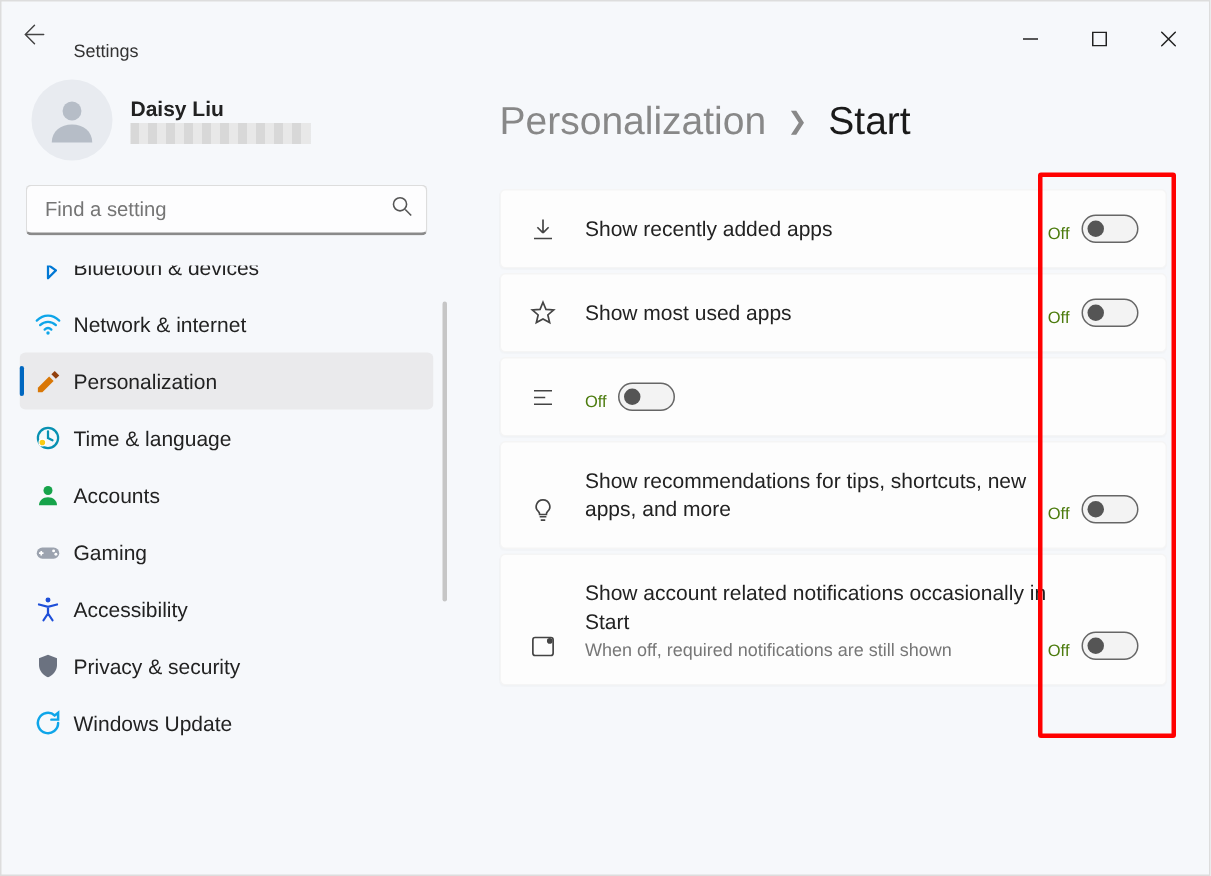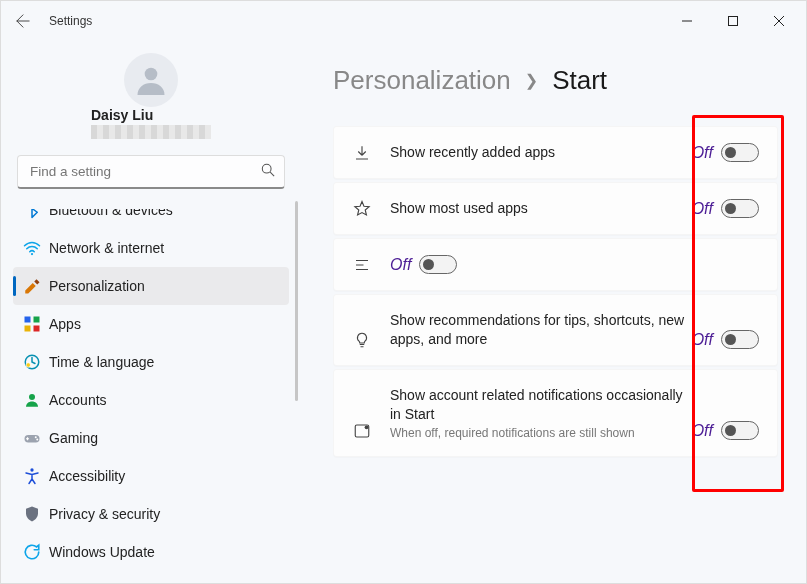--- a/index.html
+++ b/index.html
@@ -1,27 +1,27 @@
 <!DOCTYPE html>
 <html><head>
   <meta charset="utf-8">
   <style>
     * { box-sizing: border-box; margin: 0; padding: 0; font-family: "Segoe UI", sans-serif; }
     body { width: 807px; height: 584px; background: #f6f8fb; overflow: hidden; border: 1px solid #ddd; position: relative; }
     
-    .titlebar { height: 40px; display: flex; align-items: center; padding: 0 4px; }
+    .titlebar { height: 40px; display: flex; align-items: flex-end; padding: 0 4px; }
     .back-btn { width: 36px; height: 36px; display: flex; align-items: center; justify-content: center; border-radius: 4px; }
     .title-text { font-size: 12px; color: #333; margin-left: 8px; }
     .win-controls { margin-left: auto; display: flex; }
     .win-btn { width: 46px; height: 30px; display: flex; align-items: center; justify-content: center; }
     
     .content-wrap { display: flex; height: calc(100% - 40px); }
     
     .sidebar { width: 300px; padding: 0 12px; display: flex; flex-direction: column; }
-    .profile { display: flex; align-items: center; padding: 12px 8px 16px; gap: 0; flex-direction: column; }
+    .profile { display: flex; align-items: center; padding: 12px 8px 16px; gap: 12px; }
     .avatar { width: 54px; height: 54px; border-radius: 50%; background: #e8ebf0; display: flex; align-items: center; justify-content: center; }
     .avatar svg { width: 36px; height: 36px; }
     .profile-info .name { font-size: 14px; font-weight: 600; color: #222; }
     .profile-info .email { margin-top: 2px; width: 120px; height: 14px; background: repeating-linear-gradient(90deg,#d8d8d8 0 6px,#e8e8e8 6px 12px); filter: blur(0.3px); }
     
     .search-wrap { position: relative; margin: 0 4px 8px; }
     .search-input { width: 100%; height: 34px; background: #fdfdfe; border: 1px solid #ddd; border-radius: 4px; padding: 0 36px 0 12px; font-size: 13.5px; color: #8b5cf6; outline: none; border-bottom: 2px solid #8a8a8a; }
     .search-icon-wrap { position: absolute; right: 10px; top: 50%; transform: translateY(-50%); }
     
     .nav-list { margin-top: 12px; overflow: hidden; }
@@ -38,21 +38,21 @@
     .breadcrumb .current { color: #1a1a1a; font-weight: 400; }
     .breadcrumb .prev { font-weight: 400; }
     .chev { font-size: 16px; color: #888; }
     
     .settings-list { margin-top: 30px; position: relative; }
     .setting-row { background: #fdfdfd; border: 1px solid rgba(0,0,0,0.03); border-radius: 4px; display: flex; align-items: flex-end; padding: 16px 18px; margin-bottom: 3px; box-shadow: 0 1px 1px rgba(0,0,0,0.02); }
     .row-icon { width: 20px; display: flex; align-items: center; justify-content: center; margin-right: 18px; flex-shrink: 0; }
     .row-texts { flex: 1; }
     .row-title { font-size: 14px; color: #222; line-height: 1.35; }
     .row-sub { font-size: 12px; color: #777; margin-top: 2px; }
-    .row-status { font-size: 16px; color: #4c1d95; margin-right: 8px; font-style: italic; }
+    .row-status { font-size: 11px; color: #4d7c0f; margin-right: 8px; }
     .toggle { width: 38px; height: 19px; border: 1px solid #666; border-radius: 10px; position: relative; background: #f3f3f3; }
     .toggle::after { content: ""; position: absolute; left: 3px; top: 3px; width: 11px; height: 11px; background: #555; border-radius: 50%; }
     .row-arrow { margin-left: 12px; color: #555; }
     
     .highlight-box { position: absolute; border: 3px solid #ff0000; pointer-events: none; border-radius: 2px; right: -6px; top: -11px; width: 92px; height: 377px; }
   </style>
 </head>
 <body>
 
 <div class="titlebar">
@@ -129,31 +129,20 @@
             <svg width="18" height="18" viewBox="0 0 24 24">
               <path d="M3 18l10-10 4 4L7 22H3v-4z" fill="#d97706"></path>
               <path d="M15 6l3-3 4 4-3 3" fill="#92400e"></path>
             </svg>
           </span>
           <span class="nav-label">Personalization</span>
         </div>
         <div class="nav-item">
           <span class="nav-icon">
             <svg width="18" height="18" viewBox="0 0 24 24">
-              <rect x="2" y="2" width="8" height="8" fill="#2563eb"></rect>
-              <rect x="14" y="2" width="8" height="8" fill="#16a34a"></rect>
-              <rect x="2" y="14" width="8" height="8" fill="#eab308"></rect>
-              <rect x="14" y="14" width="8" height="8" fill="#dc2626"></rect>
-            </svg>
-          </span>
-          <span class="nav-label">Apps</span>
-        </div>
-        <div class="nav-item">
-          <span class="nav-icon">
-            <svg width="18" height="18" viewBox="0 0 24 24">
               <circle cx="12" cy="12" r="9" fill="none" stroke="#0891b2" stroke-width="2"></circle>
               <path d="M12 6v6l4 2" stroke="#0891b2" stroke-width="2" fill="none" stroke-linecap="round"></path>
               <circle cx="7" cy="16" r="3" fill="#facc15" stroke="#fff"></circle>
             </svg>
           </span>
           <span class="nav-label">Time &amp; language</span>
         </div>
         <div class="nav-item">
           <span class="nav-icon">
             <svg width="18" height="18" viewBox="0 0 24 24">

